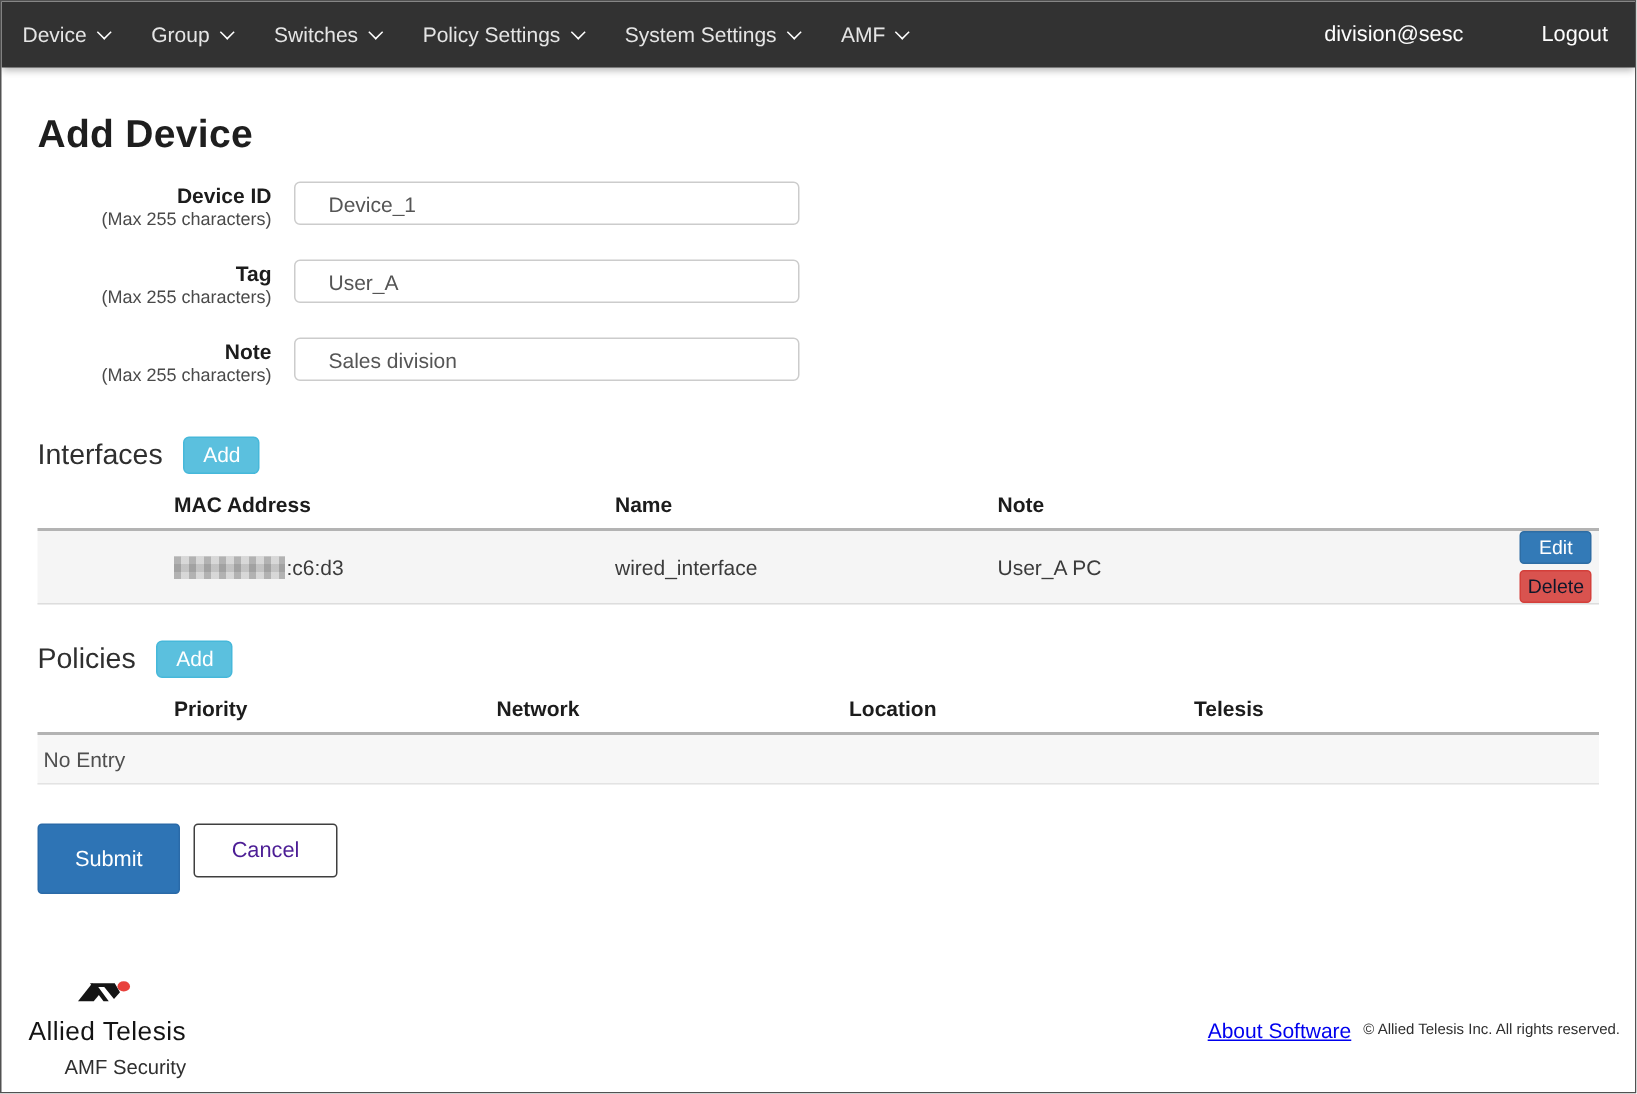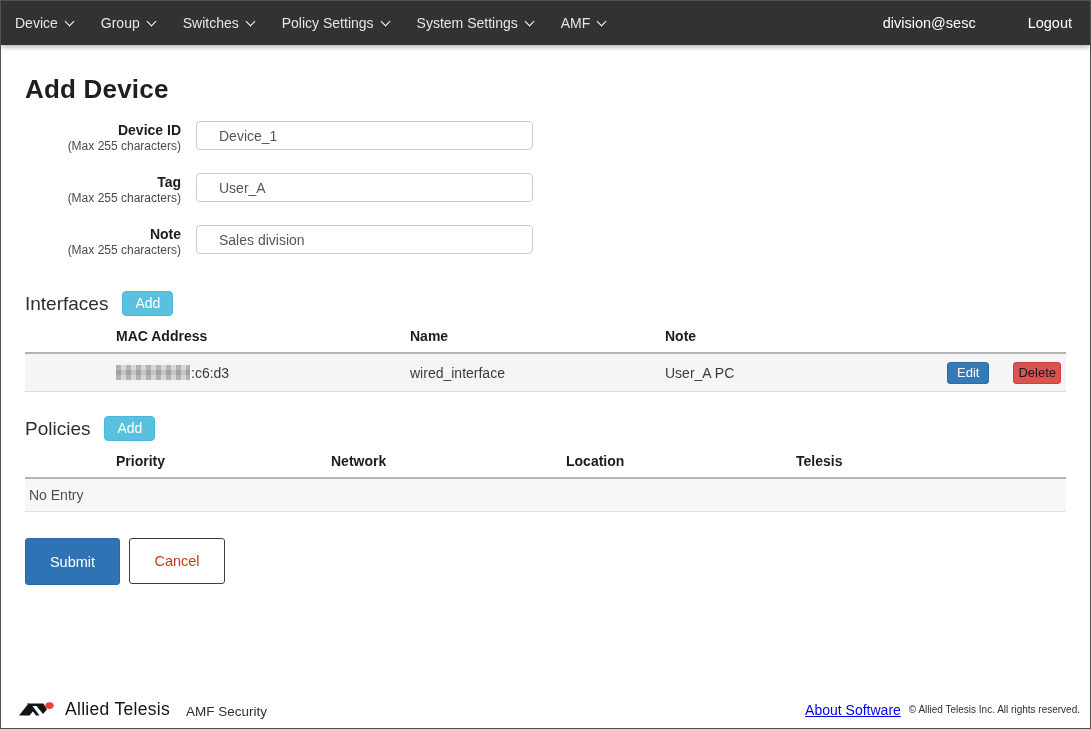--- a/index.html
+++ b/index.html
@@ -89,21 +89,21 @@
     border-bottom: 1px solid #ddd;
     min-height: 38px; font-size: 14px; color: #3b3b3b;
   }
   .mac-cell { display: flex; align-items: center; }
   .mac-redacted {
     display: inline-block; width: 74px; height: 15px; margin-right: 1px;
     background:
       repeating-linear-gradient(90deg, rgba(110,110,110,.38) 0 5px, rgba(200,200,200,.22) 5px 10px),
       repeating-linear-gradient(0deg, #dcdcdc 0 5px, #c2c2c2 5px 10px);
   }
-  .row-actions { display: flex; gap: 24px; padding-right: 5px; justify-self: end; }
+  .row-actions { display: flex; gap: 4px; padding-right: 5px; justify-self: end; flex-direction: column; }
   .btn-edit {
     background: #337ab7; border: 1px solid #2e6da4; color: #fff;
     font-size: 13px; padding: 2px 9px 3px; border-radius: 3px; cursor: pointer; font-family: inherit;
   }
   .btn-delete {
     background: #d9534f; border: 1px solid #d43f3a; color: #0f172a;
     font-size: 13px; padding: 2px 4px 3px; border-radius: 3px; cursor: pointer; font-family: inherit;
   }
   .empty-row {
     background: #f7f7f7; border-bottom: 1px solid #e3e3e3;
@@ -112,33 +112,33 @@
   }
 
   
   .actions { display: flex; gap: 9px; margin-top: 26px; }
   .btn-submit {
     width: 95px; height: 47px;
     background: #2e74b5; border: 1px solid #2a6aa8;
     color: #fff; font-size: 14.5px; border-radius: 3px; cursor: pointer; font-family: inherit;
   }
   .btn-cancel {
-    width: 96px; height: 46px;
+    width: 96px; height: 36px;
     background: #fff; border: 1px solid #3f3f3f;
-    color: #c2410c; font-size: 14.5px; border-radius: 3px; cursor: pointer; font-family: inherit;
+    color: #4c1d95; font-size: 14.5px; border-radius: 3px; cursor: pointer; font-family: inherit;
   }
 
   
   footer {
     flex: 0 0 auto;
     display: flex; align-items: center;
     padding: 6px 10px 8px 18px;
     font-size: 14px;
   }
-  .brand { display: flex; align-items: center; gap: 6px; }
+  .brand { display: flex; align-items: center; gap: 6px; flex-direction: column; }
   .brand-word { font-size: 17.5px; color: #141414; letter-spacing: .3px; }
   .product-name { margin-left: 10px; font-size: 13.5px; color: #2f2f2f; align-self: flex-end; padding-bottom: 1px; }
   .footer-right { margin-left: auto; display: flex; align-items: center; gap: 8px; }
   .about-link { color: #0000ee; text-decoration: underline; cursor: pointer; font-size: 14px; }
   .copyright { color: #2f2f2f; font-size: 10px; }
 </style>
 </head>
 <body>
 
 <div class="page">

